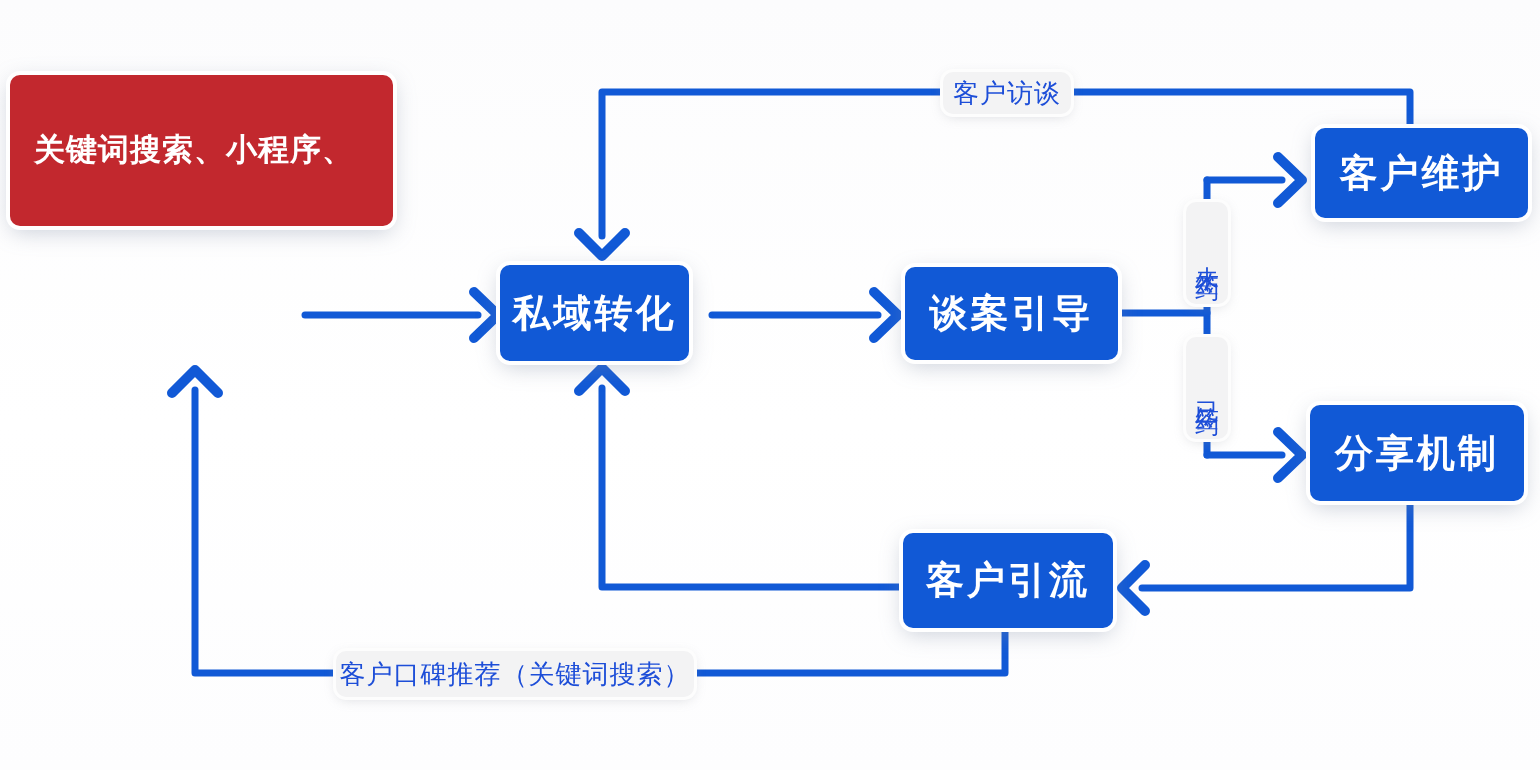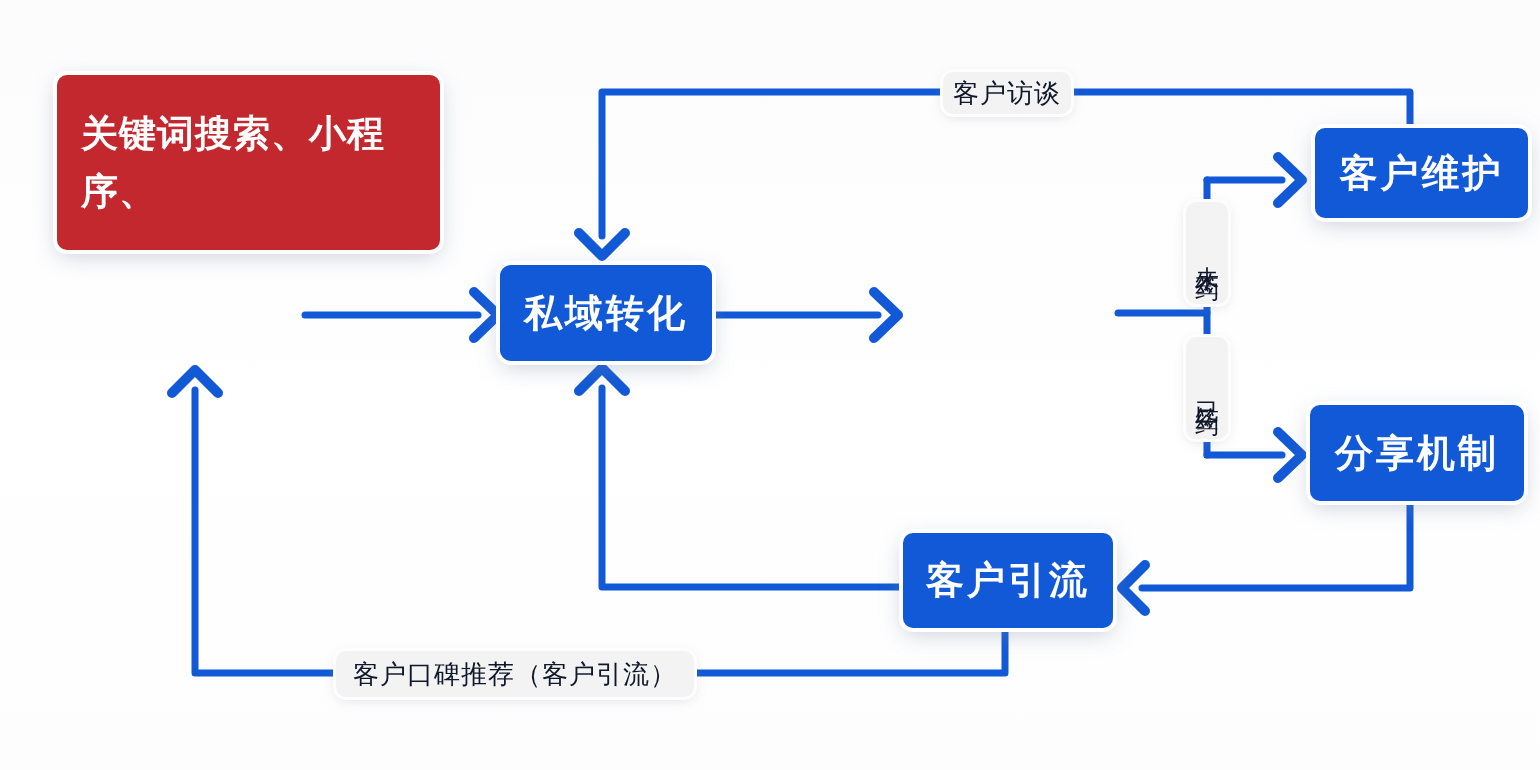--- a/index.html
+++ b/index.html
@@ -16,28 +16,28 @@
   .node{
     position:absolute;z-index:2;
     background:#1159d6;color:#ffffff;
     display:flex;align-items:center;justify-content:center;
     font-weight:bold;font-size:38px;letter-spacing:3px;
     border-radius:10px;
     box-shadow:0 0 0 4px #ffffff,0 6px 22px rgba(125,138,160,.40);
   }
   .node.red{
     background:#c2282e;
-    font-size:37px;letter-spacing:1px;line-height:1.55;
+    font-size:31px;letter-spacing:1px;line-height:1.55;
     align-items:center;justify-content:flex-start;
-    padding:16px 24px;text-align:left;margin-left:47px;
+    padding:4px 24px;text-align:left;
   }
   .node.red .line{display:block;}
   .edge-label{
     position:absolute;z-index:3;
-    background:#f3f3f4;color:#0f172a;
+    background:#f3f3f4;color:#1d4ed8;
     display:flex;align-items:center;justify-content:center;
     font-size:26px;letter-spacing:1px;
     border-radius:10px;
     box-shadow:0 0 0 3px #fdfdfd,0 3px 12px rgba(140,145,155,.28);
   }
   .edge-label.vertical{
     writing-mode:vertical-rl;
     font-size:24px;letter-spacing:6px;
     padding-top:6px;
   }
@@ -79,24 +79,27 @@
     </g>
   </svg>
 
   <div class="node red" style="left:10px;top:75px;width:335px;height:143px;">
     <div>
       <span class="line">关键词搜索、小程序、</span>
     </div>
   </div>
 
 
-  <div class="node" style="left:500px;top:265px;width:212px;height:96px;border-radius:11px;">
+  <div class="node" style="left:500px;top:265px;width:189px;height:96px;">
     <span>私域转化</span>
   </div>
 
+  <div class="node" style="left:905px;top:267px;width:213px;height:93px;">
+    <span>谈案引导</span>
+  </div>
 
   <div class="node" style="left:1315px;top:128px;width:213px;height:90px;">
     <span>客户维护</span>
   </div>
 
   <div class="node" style="left:1310px;top:405px;width:214px;height:96px;">
     <span>分享机制</span>
   </div>
 
   <div class="node" style="left:903px;top:533px;width:210px;height:95px;">
@@ -109,16 +112,16 @@
 
   <div class="edge-label vertical" style="left:1186px;top:202px;width:42px;height:96px;">
     <span>未签约</span>
   </div>
 
   <div class="edge-label vertical" style="left:1186px;top:337px;width:42px;height:96px;">
     <span>已签约</span>
   </div>
 
   <div class="edge-label" style="left:336px;top:651px;width:358px;height:46px;">
-    <span>客户口碑推荐（客户引流）</span>
+    <span>客户口碑推荐（关键词搜索）</span>
   </div>
 
 </div>
 
 </body></html>

